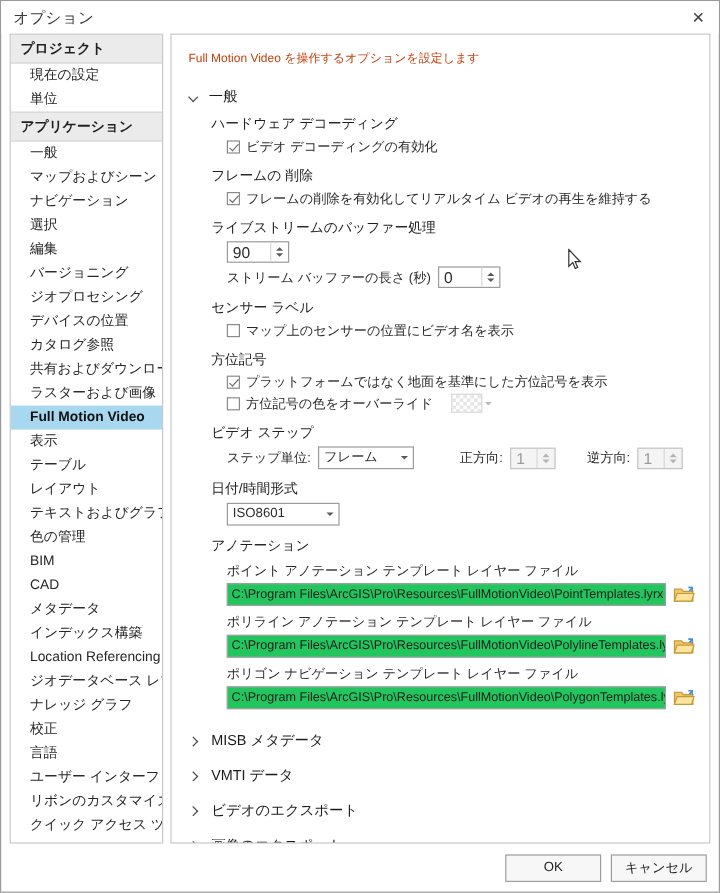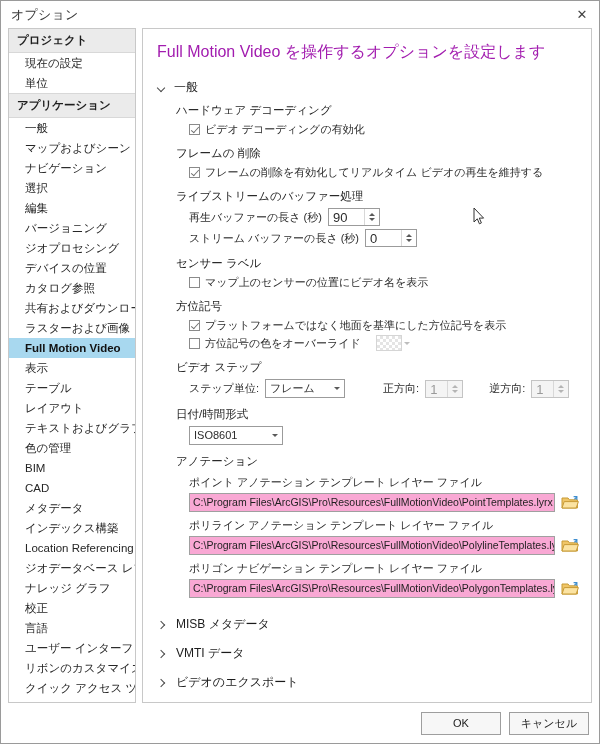--- a/index.html
+++ b/index.html
@@ -96,22 +96,22 @@
     border: 1px solid #c8c8c8;
     background: #ffffff;
     box-sizing: border-box;
     position: relative;
     overflow: hidden;
   }
   .content-inner {
     padding: 13px 12px 8px 14px;
   }
   .page-heading {
-    font-size: 16px;
-    color: #a21caf;
+    font-size: 10px;
+    color: #c2410c;
     margin-bottom: 16px;
   }
 
   
   .expander {
     display: flex;
     align-items: center;
     gap: 7px;
     margin-bottom: 7px;
     cursor: pointer;
@@ -293,21 +293,21 @@
   }
   .path-row {
     display: flex;
     align-items: center;
     padding-left: 13px;
     gap: 6px;
   }
   .path-input {
     flex: 1;
     border: 1px solid #a0a0a0;
-    background: #f9a8d4;
+    background: #22c55e;
     height: 19px;
     box-sizing: border-box;
     font-size: 10.5px;
     color: #1f1f1f;
     line-height: 17px;
     padding: 0 3px;
     overflow: hidden;
     white-space: nowrap;
   }
   .folder-ico { flex: none; width: 18px; height: 16px; cursor: pointer; }
@@ -426,21 +426,20 @@
           </div>
 
           <div class="sub-head">フレームの 削除</div>
           <div class="cb-row">
             <span class="cbox checked"></span>
             <span class="cb-label">フレームの削除を有効化してリアルタイム ビデオの再生を維持する</span>
           </div>
 
           <div class="sub-head">ライブストリームのバッファー処理</div>
           <div class="field-row">
-            <span class="field-label">再生バッファーの長さ (秒)</span>
             <span class="spin">
               <span class="spin-val">90</span>
               <span class="spin-btns">
                 <span class="tri-up"></span>
                 <span class="tri-dn"></span>
               </span>
             </span>
           </div>
           <div class="field-row">
             <span class="field-label">ストリーム バッファーの長さ (秒)</span>

